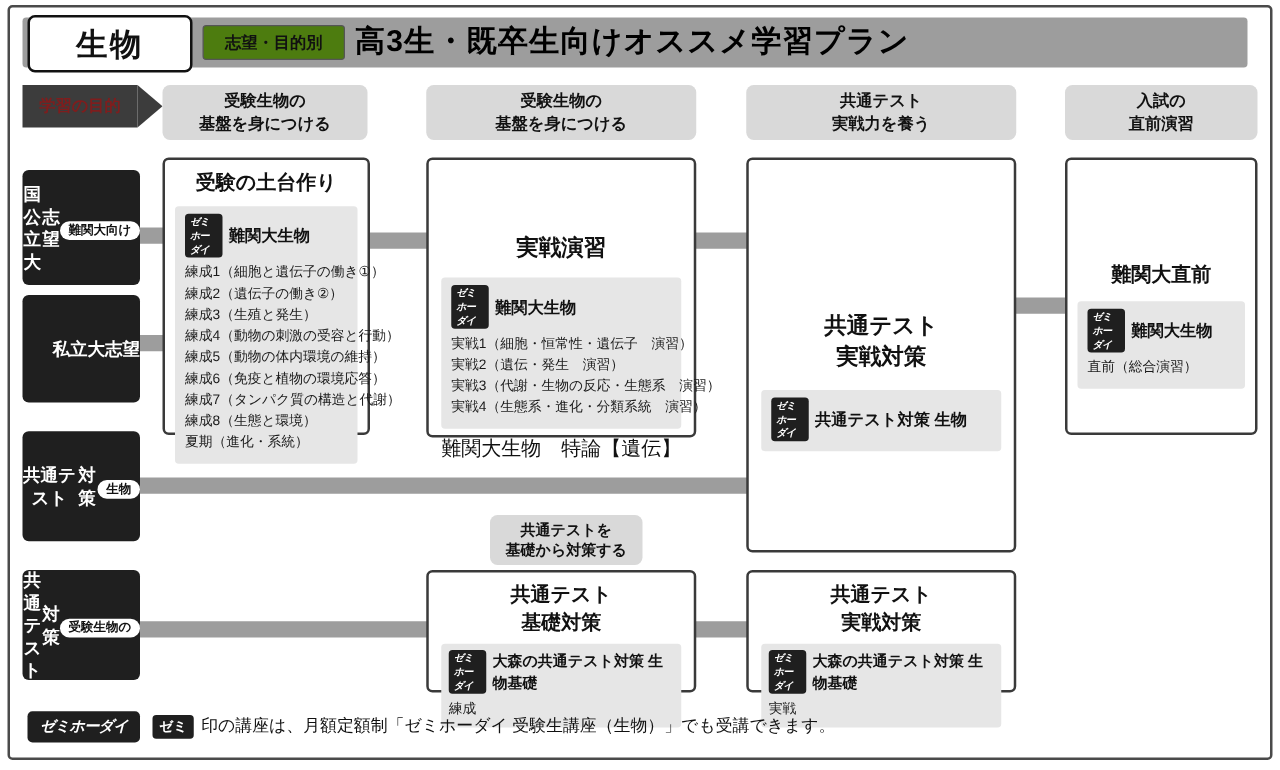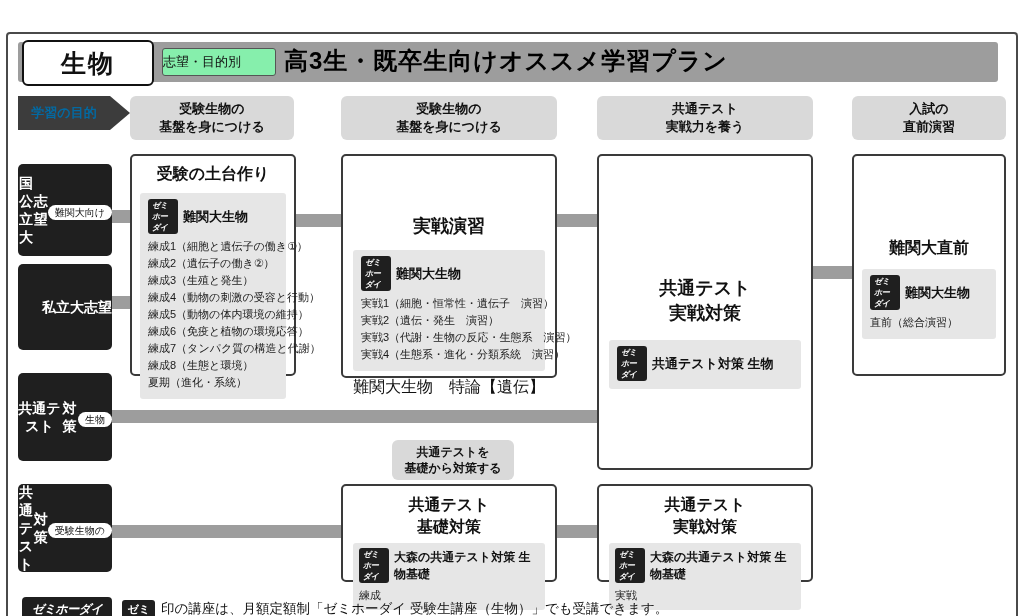--- a/index.html
+++ b/index.html
@@ -3,43 +3,43 @@
 <meta charset="utf-8">
 <style>
   html,body{margin:0;padding:0;}
   body{
     width:1024px;height:616px;
     background:#ffffff;
     font-family:"Liberation Sans","DejaVu Sans",sans-serif;
     color:#111;
     overflow:hidden;
   }
-  #root{position:relative;width:1024px;height:472px;margin-top:28px;}
+  #root{position:relative;width:1024px;height:472px;}
   .frame{
     position:absolute;left:6px;top:4px;width:1012px;height:604px;
     border:2px solid #4a4a4a;border-radius:4px;background:#fff;
     box-sizing:border-box;
   }
 
   
   .header{
     position:absolute;left:18px;top:14px;width:980px;height:40px;
     background:#9d9d9d;border-radius:3px;
   }
   .subject-box{
     position:absolute;left:22px;top:12px;width:128px;height:42px;
     background:#fff;border:2px solid #111;border-radius:6px;
     display:flex;align-items:center;justify-content:center;
     font-size:25px;font-weight:bold;letter-spacing:2px;
   }
   .purpose-box{
     position:absolute;left:162px;top:20px;width:112px;height:26px;
-    background:#86efac;border:1px solid #555;border-radius:3px;
-    display:flex;align-items:center;justify-content:flex-start;
-    font-size:13px;font-weight:normal;
+    background:#4d7c0f;border:1px solid #555;border-radius:3px;
+    display:flex;align-items:center;justify-content:center;
+    font-size:13px;font-weight:bold;
   }
   .header-title{
     position:absolute;left:284px;top:17px;
     font-size:24px;font-weight:bold;color:#000;letter-spacing:1px;
   }
 
   
   .goal-arrow{
     position:absolute;left:18px;top:68px;width:112px;height:34px;
   }
@@ -47,39 +47,39 @@
     position:absolute;left:0;top:0;width:92px;height:34px;background:#3c3c3c;
   }
   .goal-arrow .tip{
     position:absolute;left:92px;top:0;width:0;height:0;
     border-top:17px solid transparent;border-bottom:17px solid transparent;
     border-left:20px solid #3c3c3c;
   }
   .goal-arrow span{
     position:absolute;left:0;top:0;width:92px;height:34px;
     display:flex;align-items:center;justify-content:center;
-    color:#0369a1;font-size:13px;font-weight:bold;
+    color:#7f1d1d;font-size:13px;font-weight:bold;
   }
 
   
   .stage{
     position:absolute;height:44px;background:#d9d9d9;border-radius:6px;
     display:flex;flex-direction:column;align-items:center;justify-content:center;
     font-size:13px;font-weight:bold;line-height:1.35;color:#111;
   }
 
   
   .cat{
     position:absolute;left:18px;width:94px;background:#1f1f1f;border-radius:5px;
     color:#fff;display:flex;flex-direction:row;align-items:center;justify-content:center;
     font-size:14px;font-weight:bold;line-height:1.3;text-align:center;
   }
   .cat .tag{
     margin-top:5px;background:#fff;color:#111;border-radius:9px;
-    font-size:10px;font-weight:normal;padding:1px 7px;white-space:nowrap;
+    font-size:10px;font-weight:bold;padding:1px 7px;white-space:nowrap;
   }
 
   
   .conn{position:absolute;background:#9d9d9d;height:13px;}
 
   
   .card{
     position:absolute;background:#fff;border:2px solid #3a3a3a;border-radius:5px;
     box-sizing:border-box;
   }

